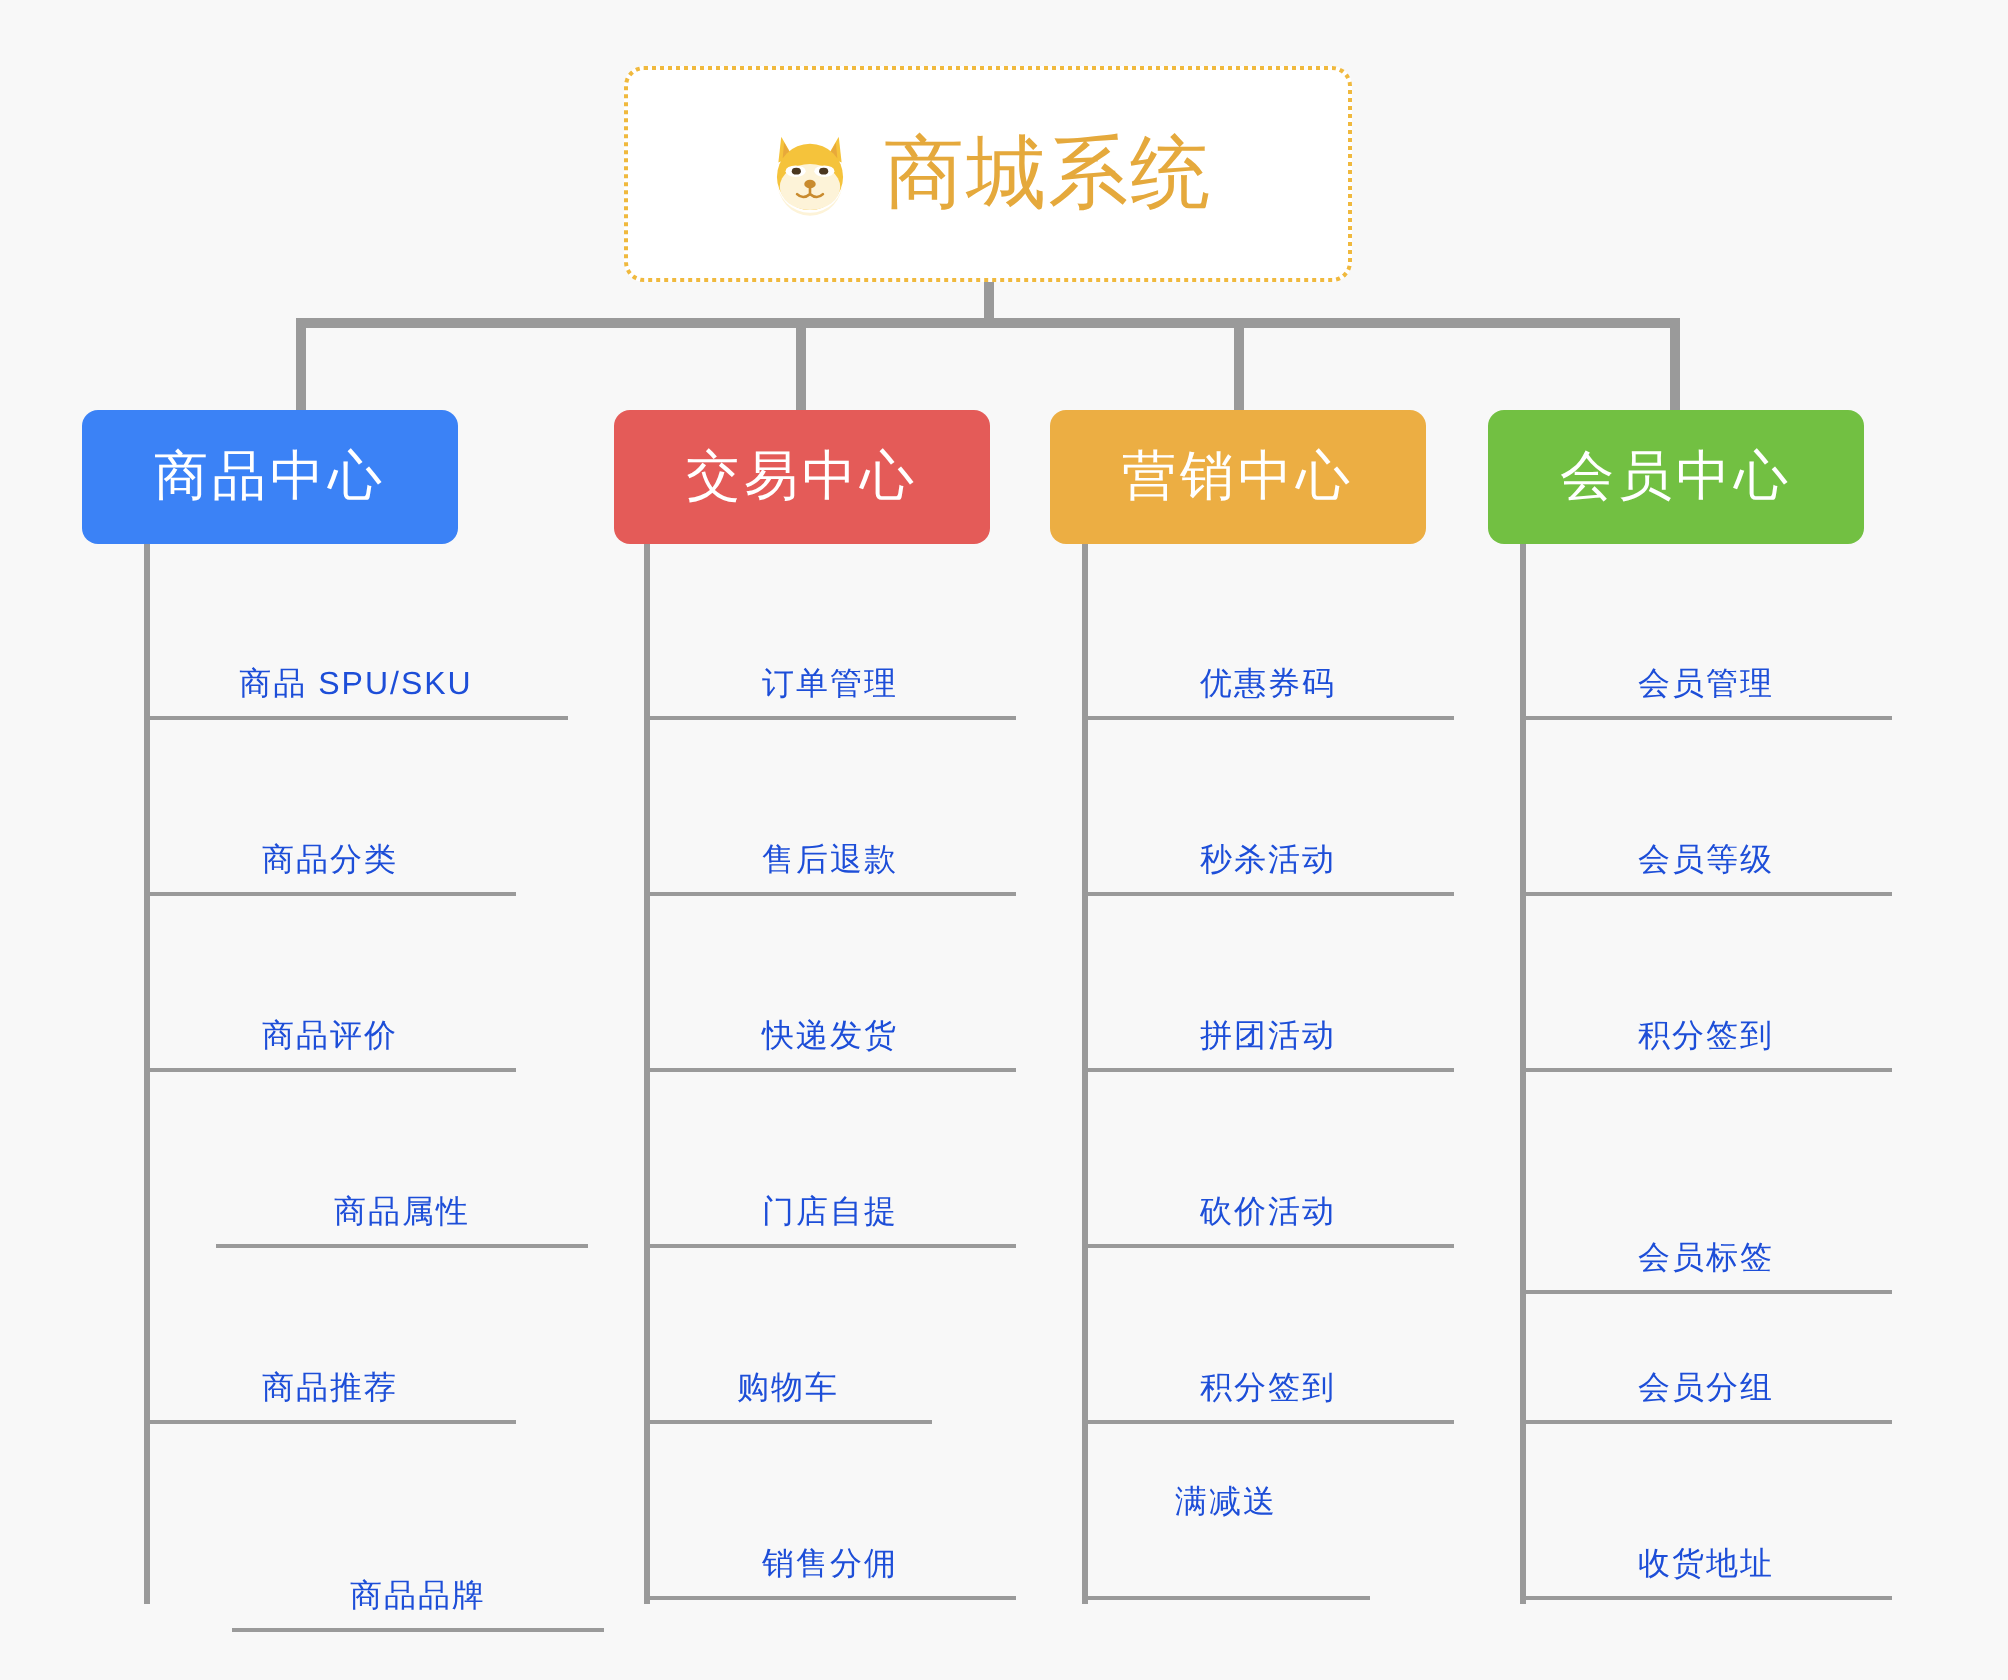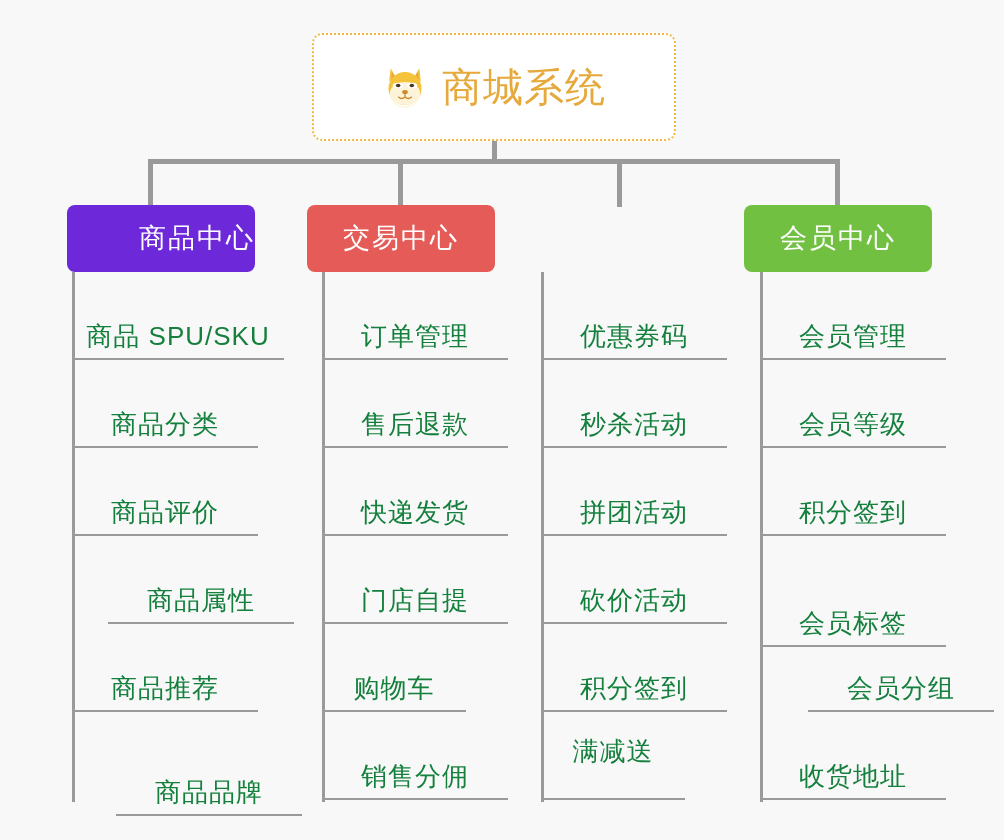--- a/index.html
+++ b/index.html
@@ -101,22 +101,22 @@
     height: 88px;
     box-sizing: border-box;
     border-bottom: 2px solid #9a9a9a;
     display: flex;
     align-items: flex-end;
     justify-content: center;
     padding-bottom: 4px;
   }
   .leaf-item.wide { width: 212px; }
   .leaf-label {
-    font-size: 26px;
-    color: #15803d;
+    font-size: 16px;
+    color: #1d4ed8;
     letter-spacing: 1px;
     line-height: 1.15;
     white-space: nowrap;
     padding: 0 6px 2px 6px;
   }
 </style>
 </head>
 <body>
 
 <div id="canvas">
@@ -142,26 +142,29 @@
 
   <div class="conn conn-v" style="left:492px; top:141px; width:5px; height:22px;"></div>
 
   <div class="conn conn-h" style="left:148px; top:159px; width:692px; height:5px;"></div>
 
   <div class="conn conn-v" style="left:148px; top:159px; width:5px; height:48px;"></div>
   <div class="conn conn-v" style="left:398px; top:159px; width:5px; height:48px;"></div>
   <div class="conn conn-v" style="left:617px; top:159px; width:5px; height:48px;"></div>
   <div class="conn conn-v" style="left:835px; top:159px; width:5px; height:48px;"></div>
 
-  <div class="cat-box" style="left:67px; background:#6d28d9;justify-content:flex-end;">
+  <div class="cat-box" style="left:41px; background:#3b82f6;">
     <span class="cat-label">商品中心</span>
   </div>
   <div class="cat-box" style="left:307px; background:#e45b58;">
     <span class="cat-label">交易中心</span>
   </div>
+  <div class="cat-box" style="left:525px; background:#ecae43;">
+    <span class="cat-label">营销中心</span>
+  </div>
   <div class="cat-box" style="left:744px; background:#72c042;">
     <span class="cat-label">会员中心</span>
   </div>
 
   <div class="leaf-col" style="left:72px;">
     <div class="leaf-rail"></div>
     <div class="leaf-item wide" style="top:0px;">
       <span class="leaf-label">商品 SPU/SKU</span>
     </div>
     <div class="leaf-item" style="top:88px;">
@@ -232,21 +235,21 @@
     </div>
     <div class="leaf-item" style="top:88px;">
       <span class="leaf-label">会员等级</span>
     </div>
     <div class="leaf-item" style="top:176px;">
       <span class="leaf-label">积分签到</span>
     </div>
     <div class="leaf-item" style="top:264px;margin-top:23px;">
       <span class="leaf-label">会员标签</span>
     </div>
-    <div class="leaf-item" style="top:352px;margin-left:48px;">
+    <div class="leaf-item" style="top:352px;">
       <span class="leaf-label">会员分组</span>
     </div>
     <div class="leaf-item" style="top:440px;">
       <span class="leaf-label">收货地址</span>
     </div>
   </div>
 
 </div>
 
 </body></html>

